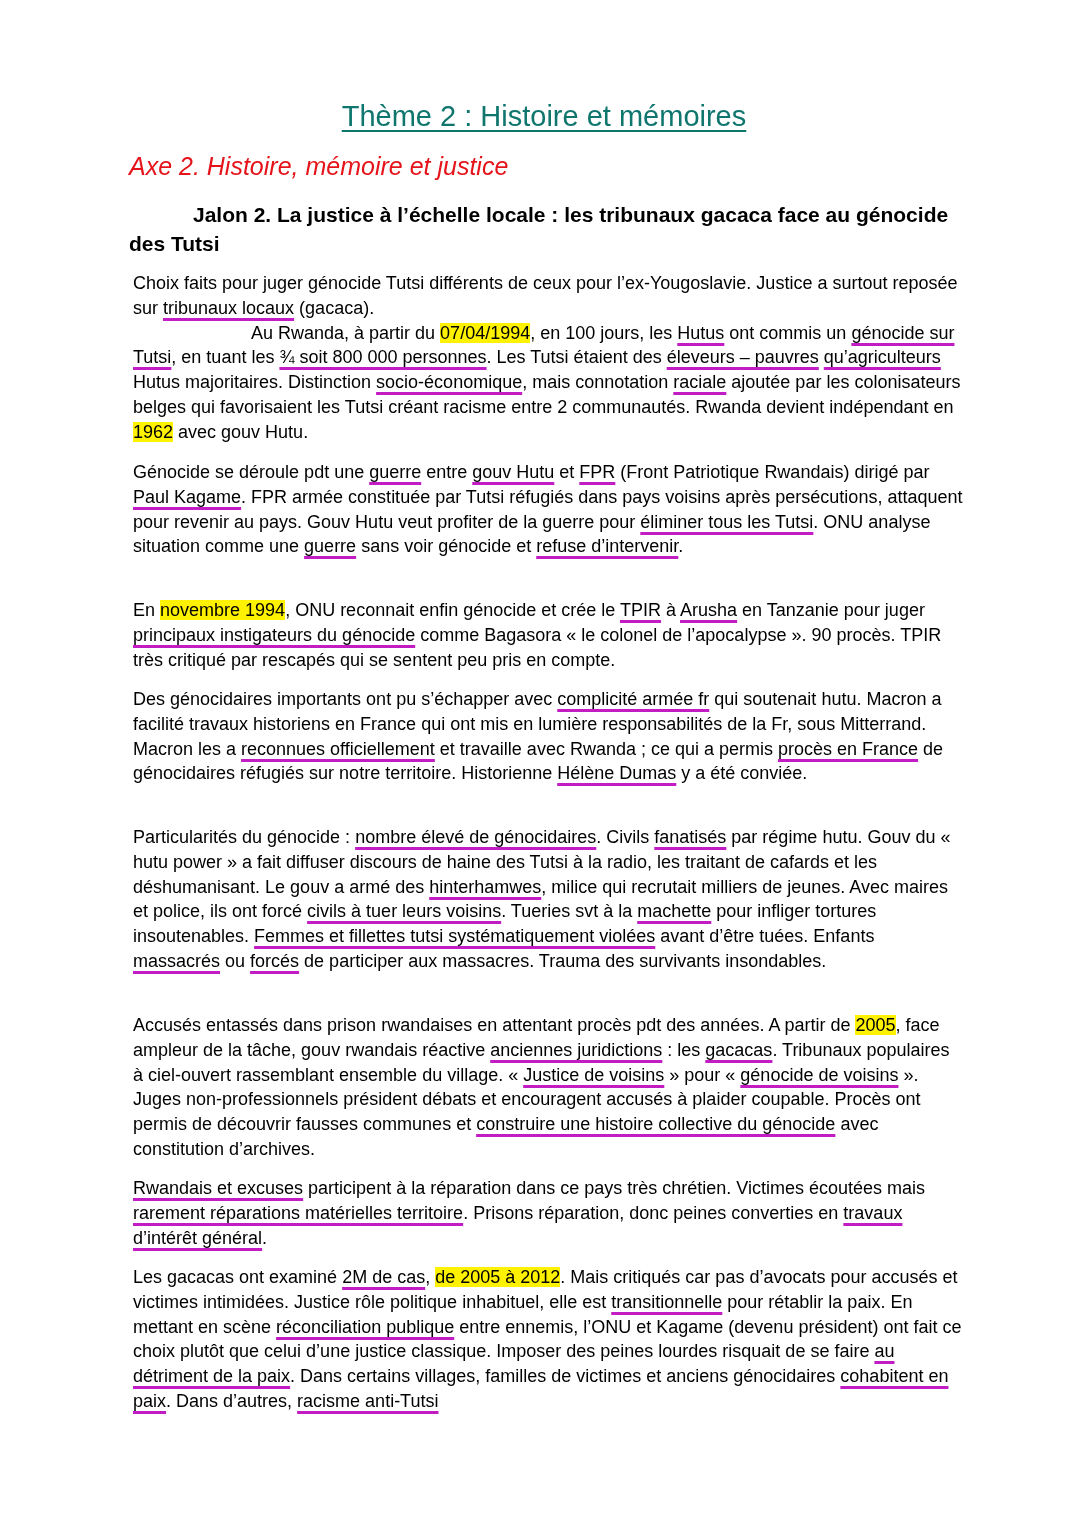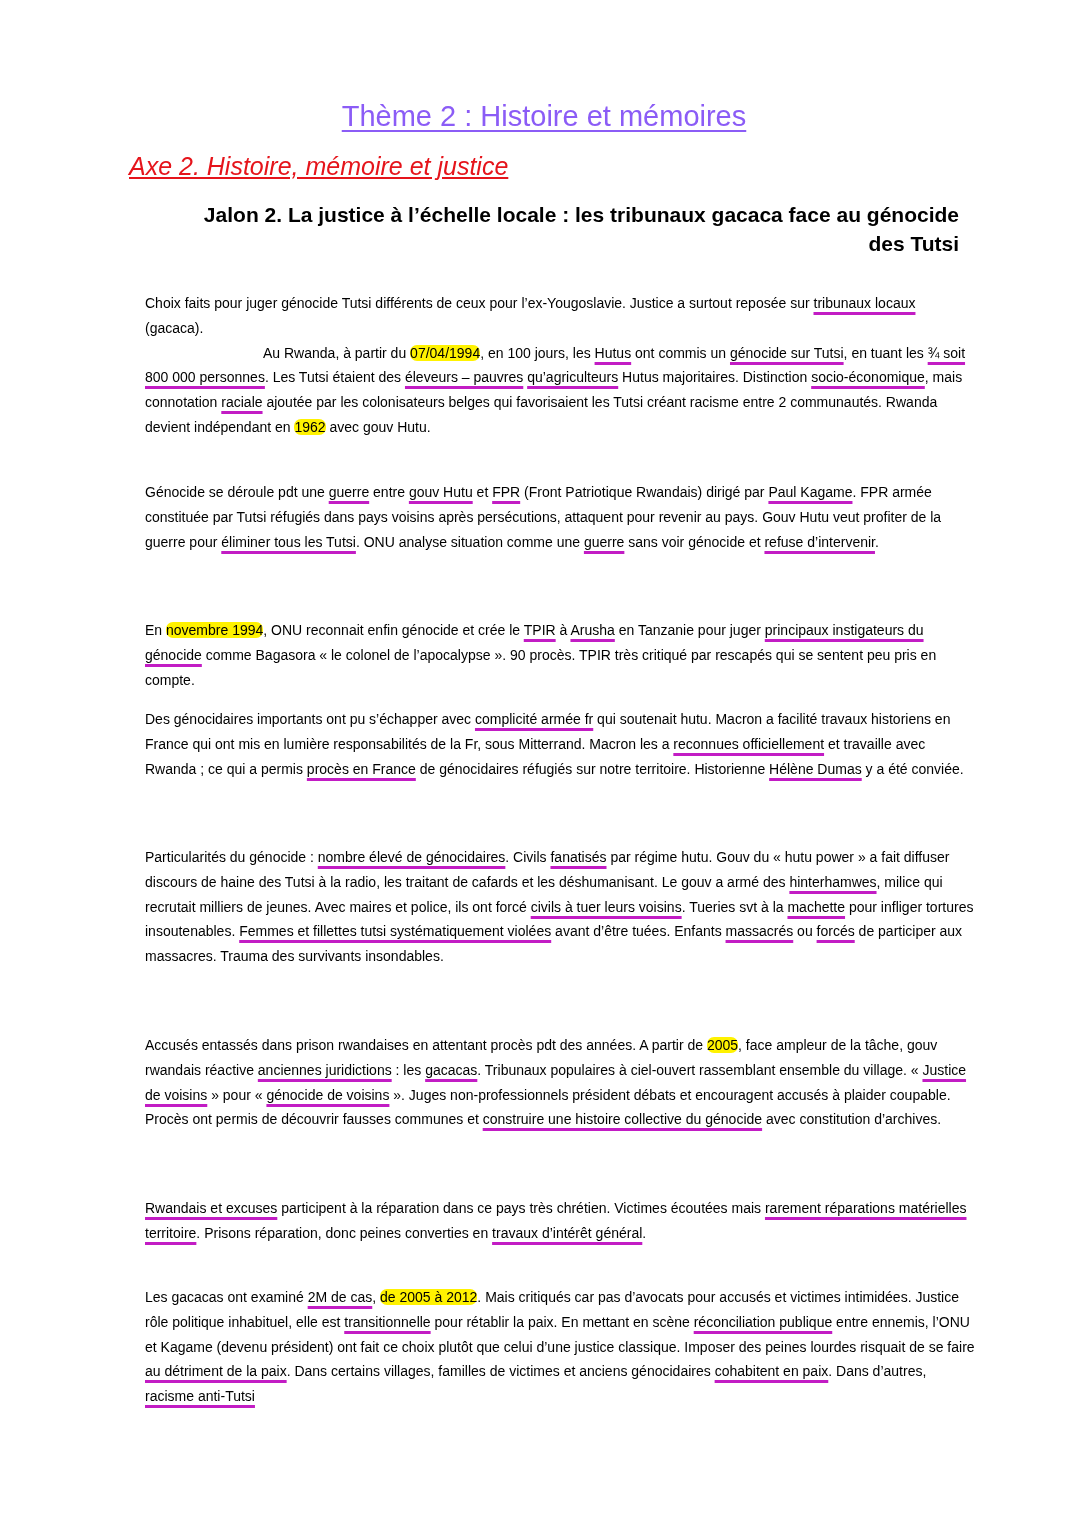--- a/index.html
+++ b/index.html
@@ -1,31 +1,31 @@
 <!DOCTYPE html>
 <html><head>
 <meta charset="utf-8">
 <style>
   html, body { margin: 0; padding: 0; background: #ffffff; }
   body { width: 1080px; height: 1527px; position: relative; overflow: hidden;
          font-family: "Liberation Sans", sans-serif; color: #000; }
   .page { position: absolute; left: 129px; top: 0; width: 830px; }
   .title { position: absolute; left: 0; width: 830px; top: 100px; text-align: center;
-           color: #8b5cf6; font-size: 29px; text-decoration: underline;
+           color: #0f766e; font-size: 29px; text-decoration: underline;
            text-decoration-thickness: 2px; text-underline-offset: 4px; }
   .axe { position: absolute; left: 0; top: 152px; color: #e5141b;
-         font-size: 25px; font-style: italic; text-decoration: underline; }
+         font-size: 25px; font-style: italic; }
   .jalon { position: absolute; left: 0; top: 200px; width: 830px;
-           font-size: 21px; font-weight: bold; line-height: 29px; text-align: right; }
+           font-size: 21px; font-weight: bold; line-height: 29px; }
   .jalon .indent { display: inline-block; width: 64px; }
-  .para { position: absolute; left: 16px; width: 830px; font-size: 14px;
-          line-height: 24.8px; margin-top: 20px; }
+  .para { position: absolute; left: 4px; width: 830px; font-size: 18px;
+          line-height: 24.8px; }
   .u { text-decoration: underline; text-decoration-color: #c21cc4;
        text-decoration-thickness: 2.5px; text-underline-offset: 4px; }
-  .hl { background: #fff200; border-radius: 7px; }
+  .hl { background: #fff200; }
   .ind2 { display: inline-block; width: 118px; }
 </style>
 </head>
 <body>
 
 <div class="page">
 
   <div class="title">Thème 2 : Histoire et mémoires</div>
   <div class="axe">Axe 2. Histoire, mémoire et justice</div>
   <div class="jalon"><span class="indent"></span><span>Jalon 2. La justice à l’échelle locale : les tribunaux gacaca face au génocide des Tutsi</span></div>

